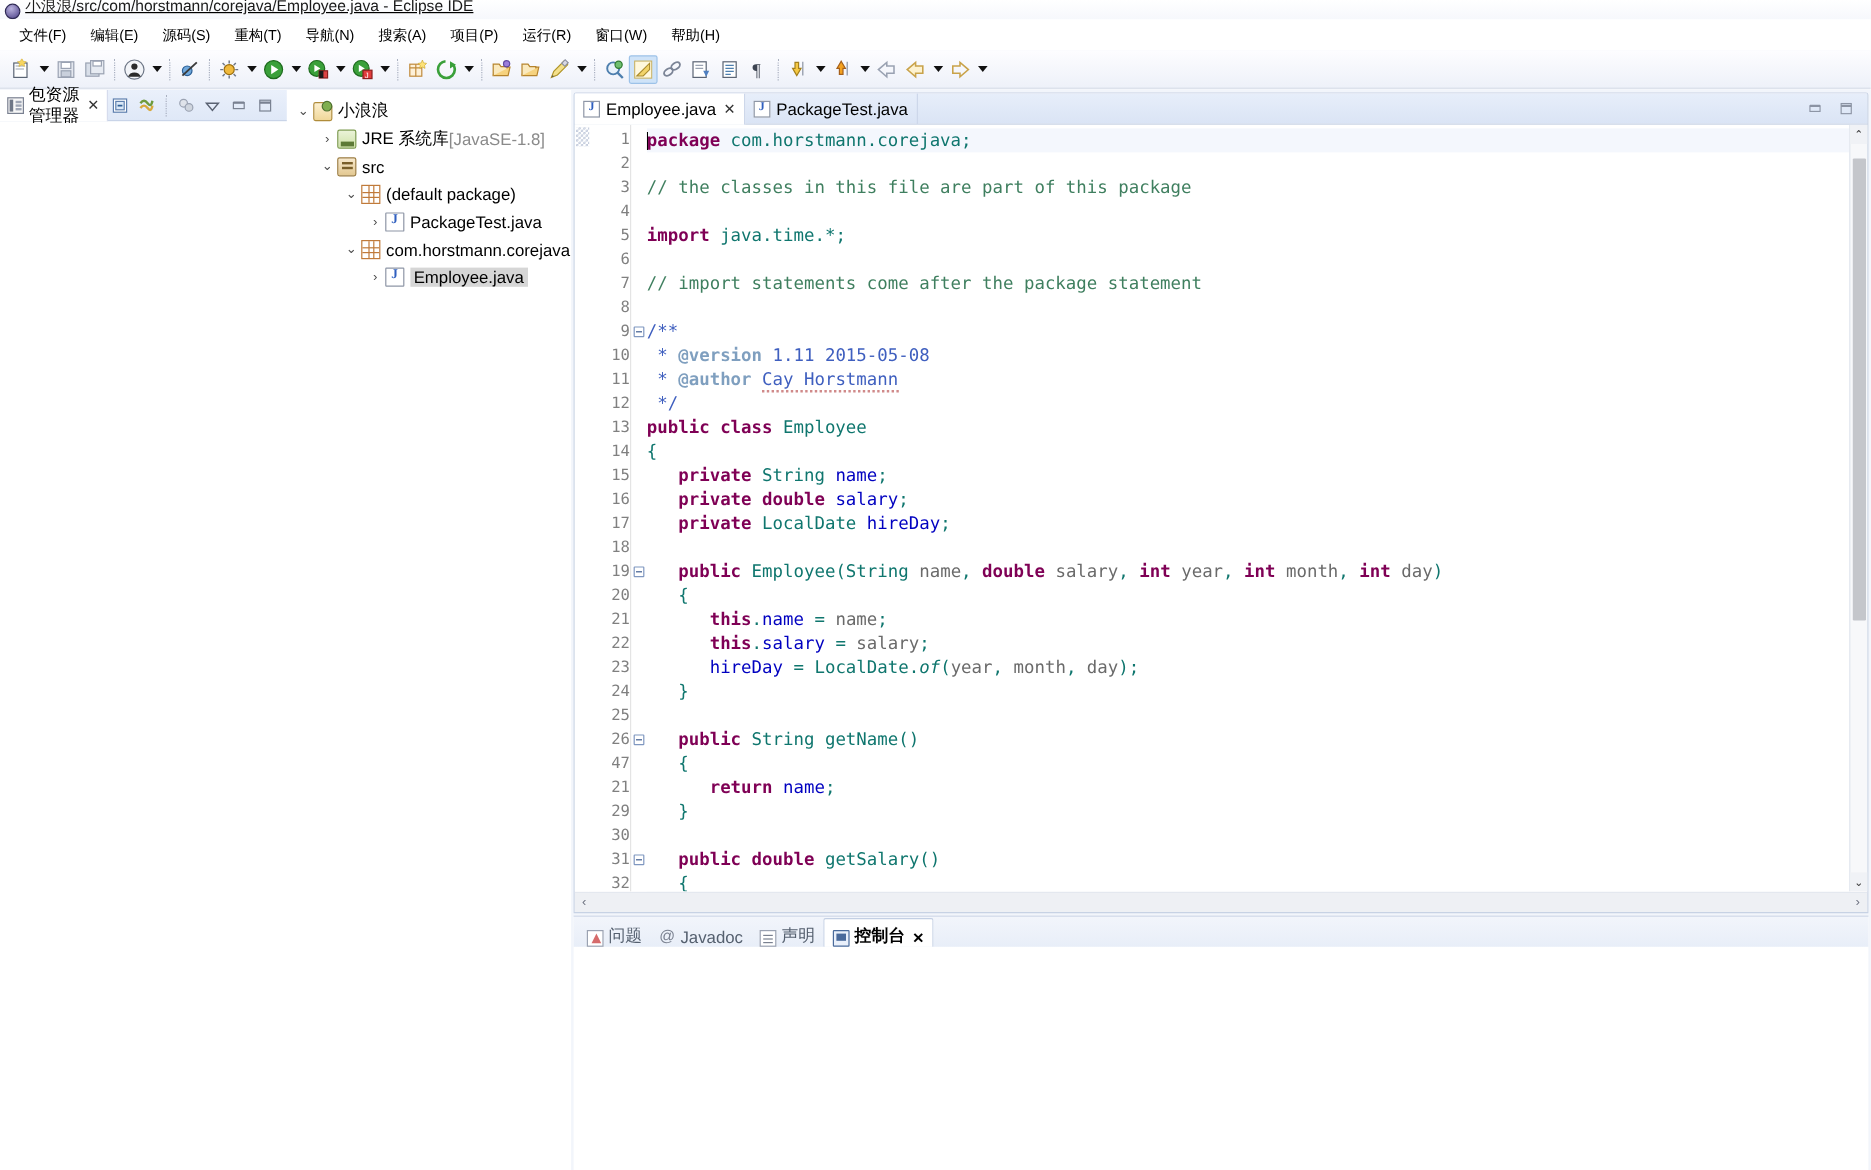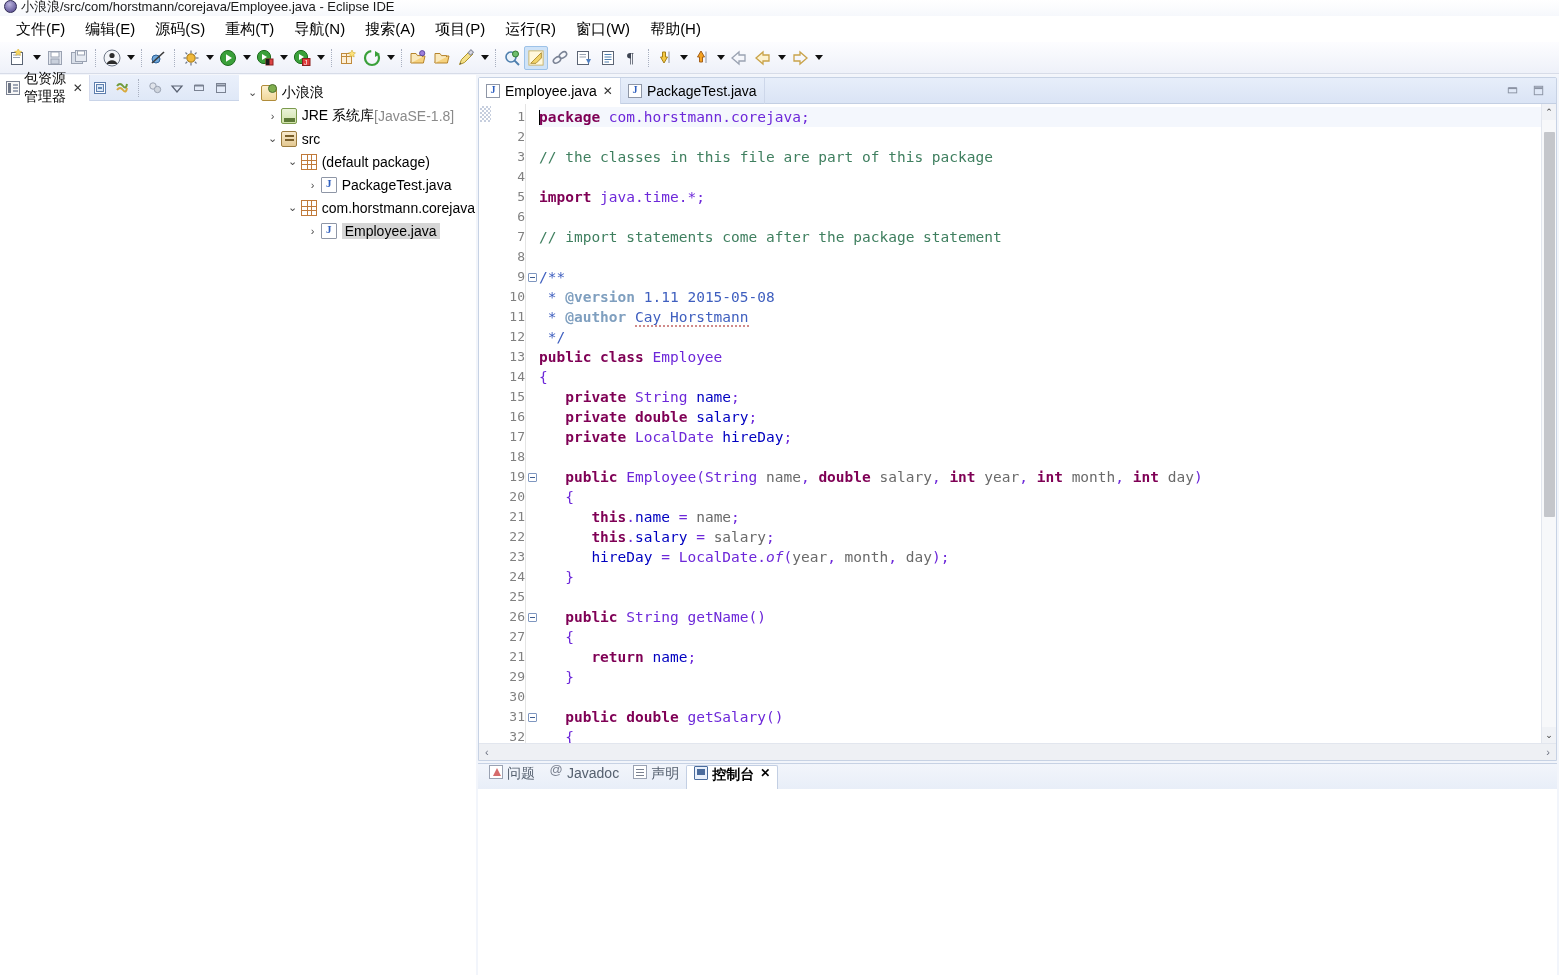--- a/index.html
+++ b/index.html
@@ -11,23 +11,24 @@
     font-family: "Liberation Sans", sans-serif;
     font-size: 13px;
     color: #000;
   }
   #app { position: relative; width: 1559px; height: 975px; background:#f4f6fb; }
 
   
   .titlebar {
     height: 16px; width: 100%;
     background: linear-gradient(#ffffff,#f6f8fc);
-    display: flex; align-items: flex-start;
+    display: flex; align-items: flex-end;
     padding-left: 4px;
     overflow: hidden;
+    text-decoration: underline;
   }
   .titlebar .tb-icon {
     width: 13px; height: 13px; margin-right: 4px;
     border-radius: 50%;
     background: radial-gradient(circle at 40% 30%, #b9b2de, #4a3f86);
     border: 1px solid #2f2a55;
     flex: none;
   }
   .titlebar .tb-text {
     font-size: 13px; color: #1a1a1a;
@@ -36,21 +37,21 @@
   }
 
   
   .menubar {
     height: 26px; width: 100%;
     background: #ffffff;
     display: flex; align-items: center;
     padding-left: 6px;
   }
   .menubar .menu-item {
-    font-size: 15px; color: #000;
+    font-size: 12px; color: #000;
     padding: 2px 10px;
     white-space: nowrap;
     cursor: default;
   }
 
   
   .toolbar {
     height: 32px; width: 100%;
     background: linear-gradient(#fdfdff,#eef1f9);
     border-bottom: 1px solid #d7dce8;
@@ -297,21 +298,21 @@
   }
   .cl { height:20px; line-height:20px; }
   .cl.cur { background:#f4f7fd; }
   .kw  { color:#7f0055; font-weight:bold; }
   .cm  { color:#3f7f5f; }
   .jd  { color:#3f5fbf; }
   .jdt { color:#7f9fbf; font-weight:bold; }
   .fld { color:#0000c0; }
   .par { color:#6a6a6a; }
   .it  { font-style:italic; }
-  .pl  { color:#6d28d9; }
+  .pl  { color:#0f766e; }
   .spell { border-bottom: 2px dotted #d08a8a; }
   .caret {
     display:inline-block; width:1px; height:15px;
     background:#000; position:relative; top:3px;
     margin-right:-1px;
   }
 
   
   .vscroll {
     width: 15px; flex:none;
@@ -346,21 +347,21 @@
     background:#ffffff;
     margin-top: 2px;
     border-top:1px solid #c7d2e4;
   }
   .cons-tabrow {
     height: 25px; display:flex; align-items:flex-end;
     background: linear-gradient(#f2f5fb,#e8eef8);
     padding-left: 4px;
   }
   .cons-tab {
-    display:flex; align-items:flex-start;
+    display:flex; align-items:flex-end;
     height:24px; padding:0 7px;
     font-size:14px; color:#55606f;margin-top:16px;
   }
   .cons-tab.active {
     background:#ffffff; color:#000;
     border:1px solid #c3cfe3; border-bottom:none;
     border-radius:2px 2px 0 0;
     font-weight:bold;
   }
   .ctico { width:14px;height:14px;margin-right:4px;flex:none;position:relative;}
@@ -760,21 +761,21 @@
               <div class="gl">17</div>
               <div class="gl">18</div>
               <div class="gl">19</div>
               <div class="gl">20</div>
               <div class="gl">21</div>
               <div class="gl">22</div>
               <div class="gl">23</div>
               <div class="gl">24</div>
               <div class="gl">25</div>
               <div class="gl">26</div>
-              <div class="gl">27</div>
+              <div class="gl">47</div>
               <div class="gl">21</div>
               <div class="gl">29</div>
               <div class="gl">30</div>
               <div class="gl">31</div>
               <div class="gl">32</div>
             </div>
           <div class="ed-fold" id="folds">
               <div class="fl"></div>
               <div class="fl"></div>
               <div class="fl"></div>

